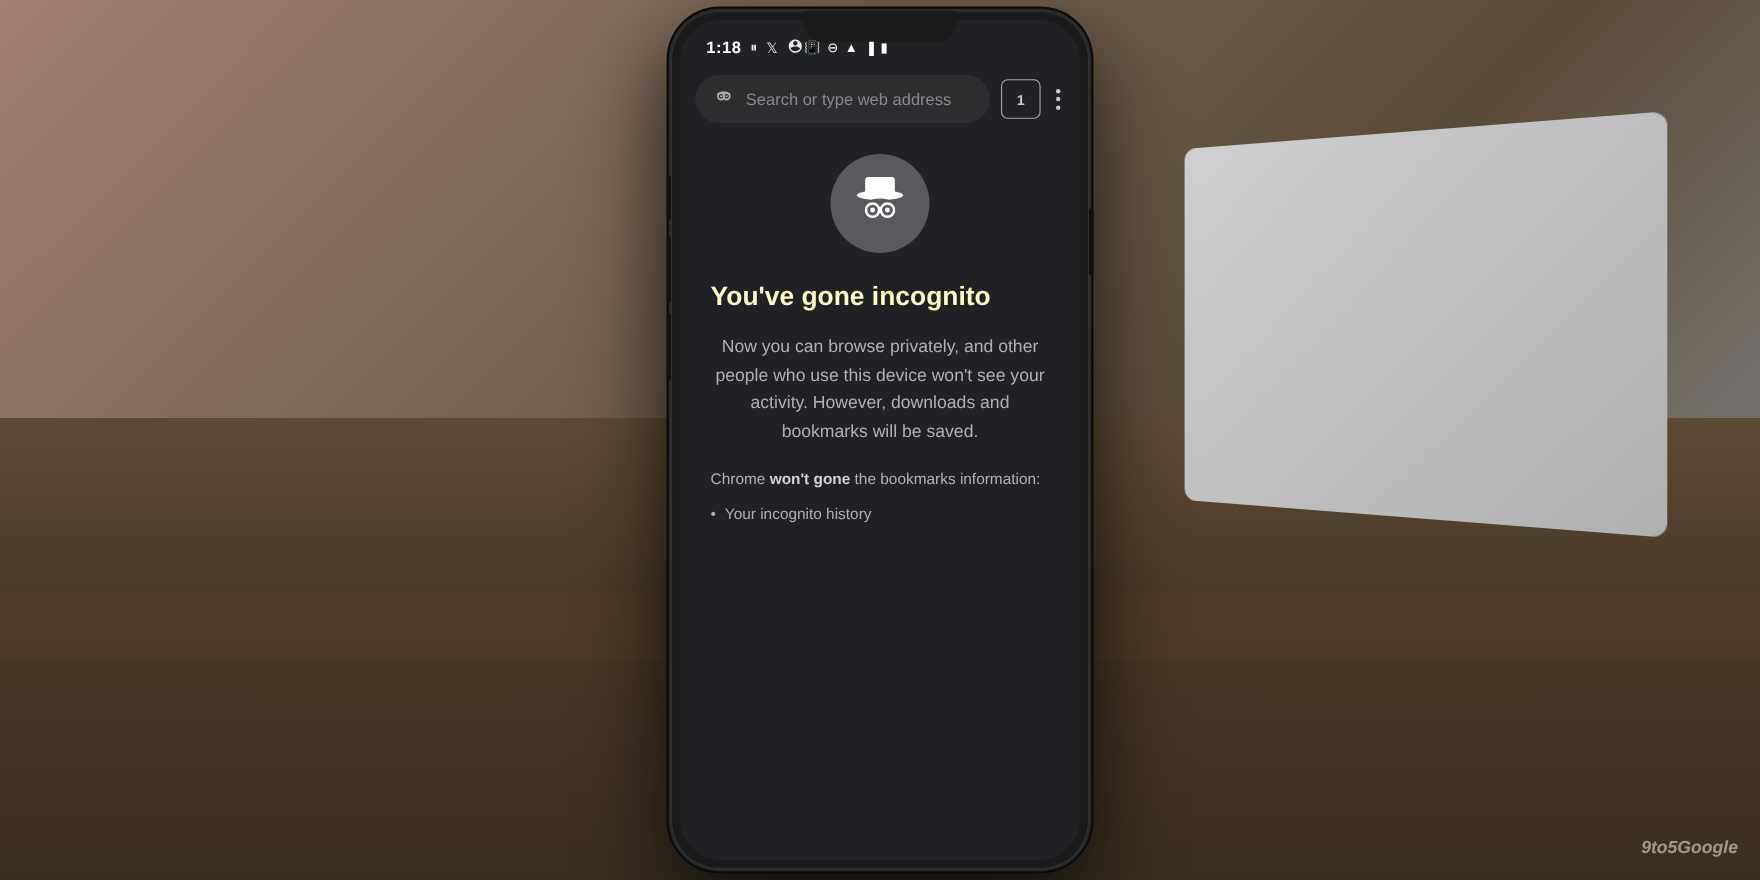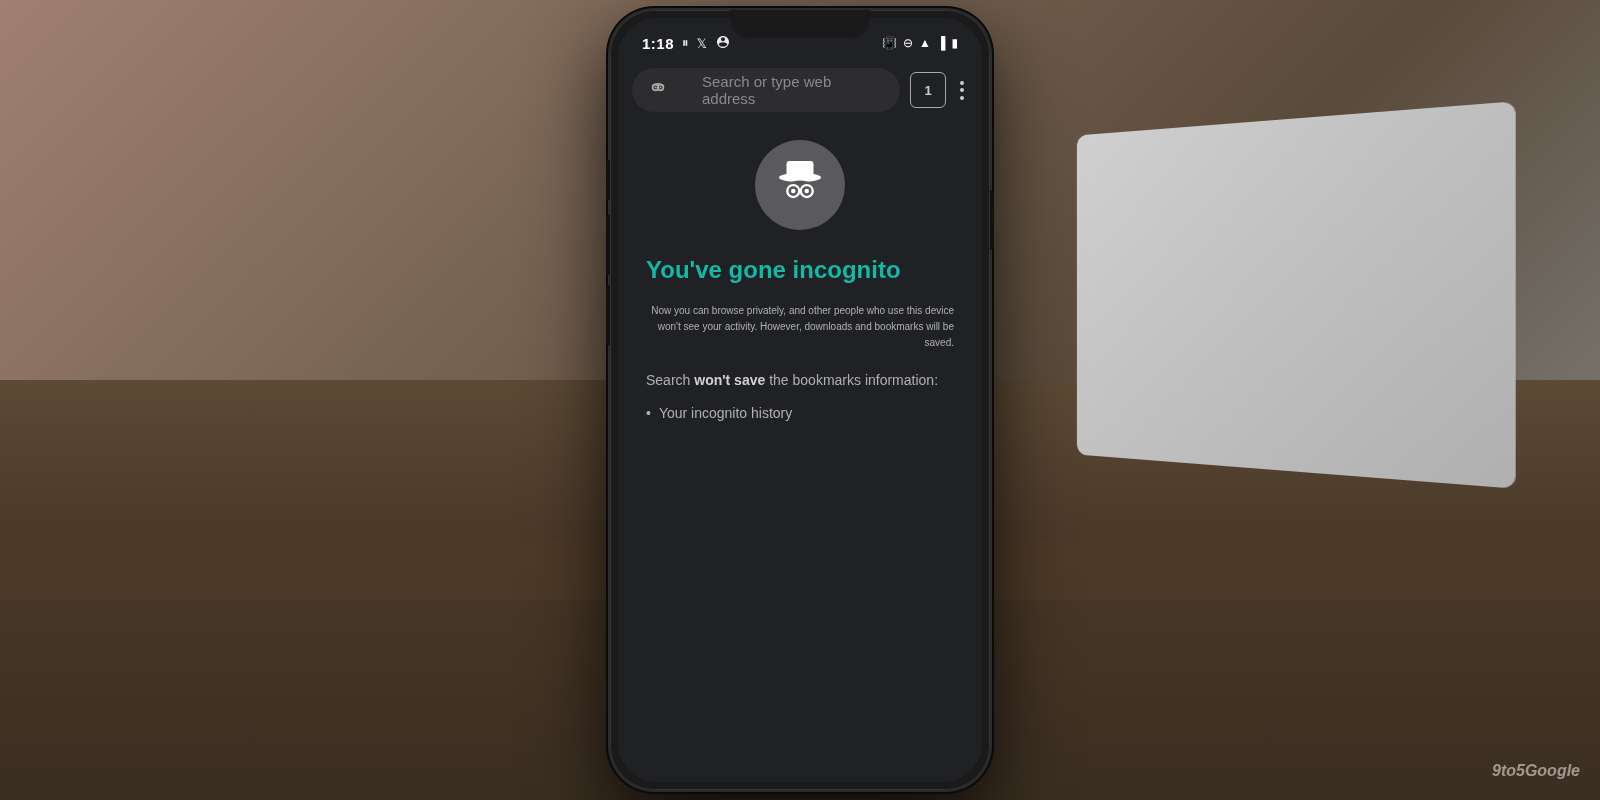--- a/index.html
+++ b/index.html
@@ -97,21 +97,20 @@
       right: 8px;
       bottom: 8px;
       background: #202124;
       border-radius: 38px;
       overflow: hidden;
     }
 
     
     .status-bar {
       display: flex;
-      justify-content: space-between;
       align-items: center;
       padding: 12px 24px 4px;
       height: 42px;
     }
 
     .status-left {
       display: flex;
       align-items: center;
       gap: 8px;
     }
@@ -162,21 +161,20 @@
     .incognito-icon-small {
       width: 20px;
       height: 20px;
       flex-shrink: 0;
     }
 
     .search-placeholder {
       color: #8a8a8e;
       font-size: 15px;
       flex: 1;
-      margin-left: 24px;
     }
 
     .tab-counter {
       width: 36px;
       height: 36px;
       border: 1.5px solid #aaa;
       border-radius: 6px;
       display: flex;
       align-items: center;
       justify-content: center;
@@ -220,34 +218,34 @@
       margin-bottom: 24px;
       align-self: center;
     }
 
     .incognito-svg {
       width: 60px;
       height: 60px;
     }
 
     .incognito-title {
-      color: #14b8a6;
+      color: #fef9c3;
       font-size: 24px;
       font-weight: 700;
       margin-bottom: 18px;
       text-align: left;
       line-height: 1.3;
     }
 
     .incognito-body {
       color: #b0b0b5;
-      font-size: 10px;
+      font-size: 16px;
       line-height: 1.6;
       margin-bottom: 18px;
-      text-align: right;
+      text-align: center;
     }
 
     .incognito-subtitle {
       color: #b0b0b5;
       font-size: 14px;
       line-height: 1.6;
       margin-bottom: 10px;
       text-align: left;
     }
 
@@ -404,21 +402,21 @@
               <circle cx="31" cy="48" r="3" fill="white"></circle>
               <circle cx="49" cy="48" r="3" fill="white"></circle>
             </svg>
           </div>
 
           <h1 class="incognito-title">You've gone incognito</h1>
 
           <p class="incognito-body">Now you can browse privately, and other people who use this device won't see your activity. However, downloads and bookmarks will be saved.</p>
 
           <p class="incognito-subtitle">
-            <span>Search </span><strong>won't save</strong><span> the bookmarks information:</span>
+            <span>Chrome </span><strong>won't gone</strong><span> the bookmarks information:</span>
           </p>
 
           <div class="bullet-item">
             <span class="bullet-dot">•</span>
             <span>Your incognito history</span>
           </div>
 
         </div>
       </div>
     </div>

